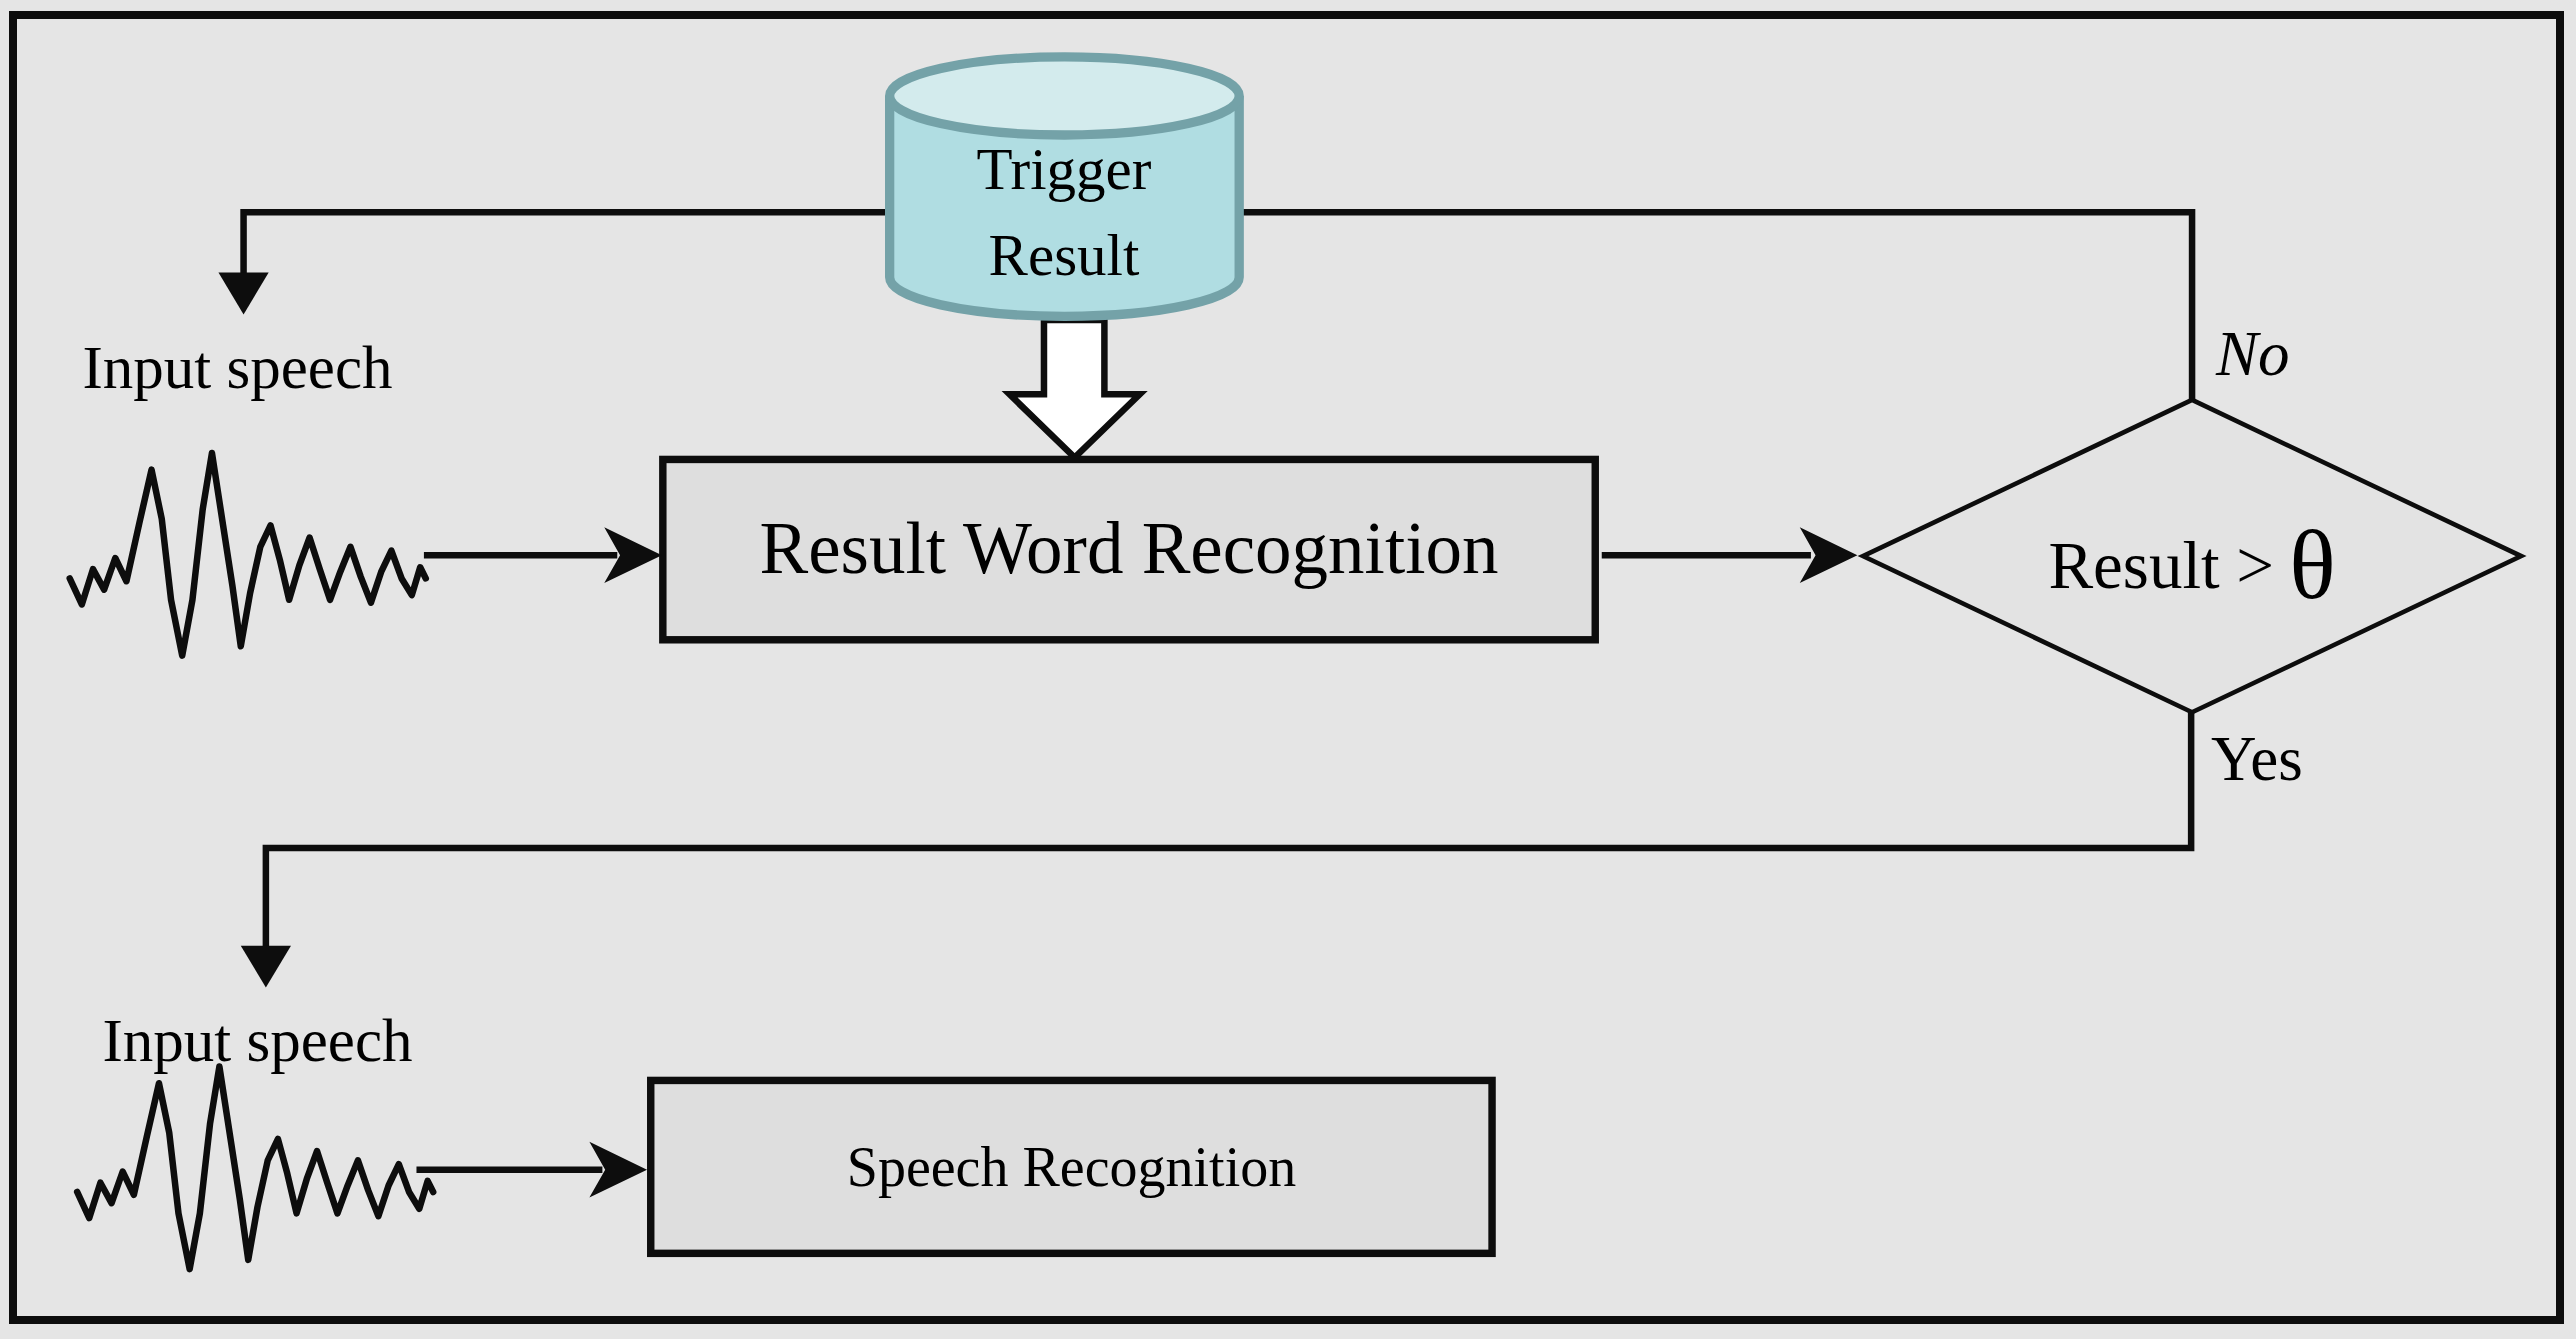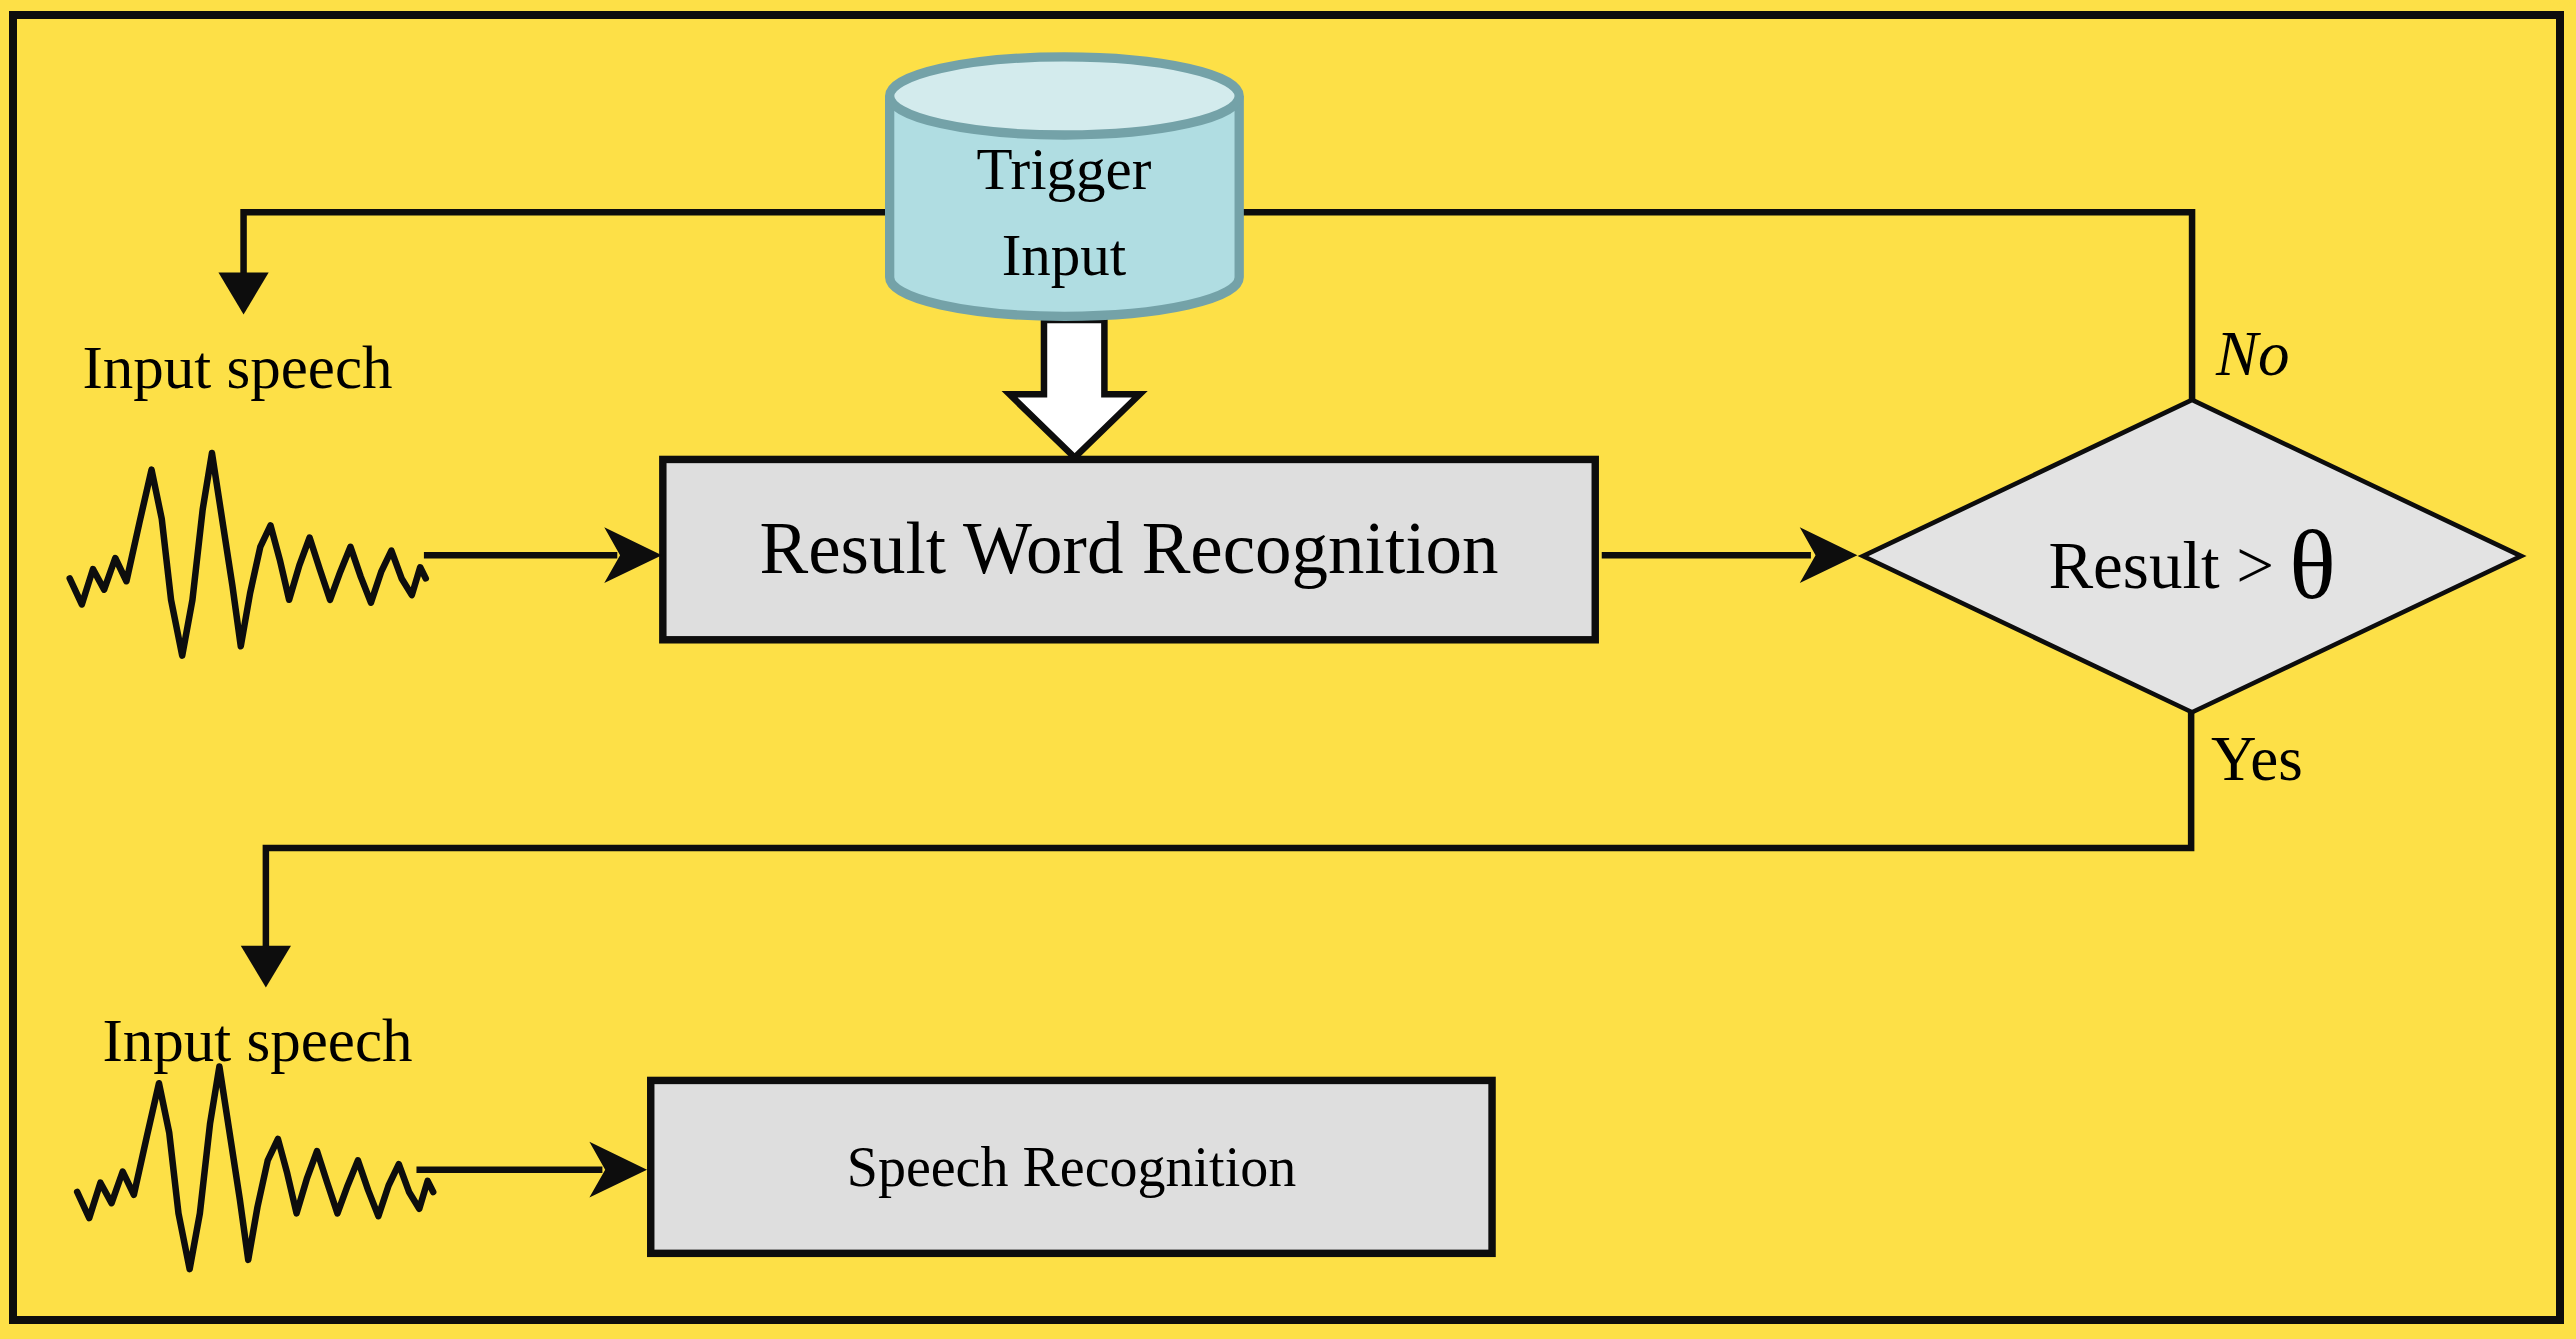--- a/index.html
+++ b/index.html
@@ -1,17 +1,17 @@
 <!DOCTYPE html>
 <html style="font-size:15px"><head>
 <meta charset="utf-8">
 <style>
   html,body { margin:0; padding:0; background:#ffffff; }
   #stage {
-    position:relative; width:2576px; height:1340px; background:#fde047;
+    position:relative; width:2576px; height:1340px; background:#e5e5e5;
     font-family:"Liberation Serif","DejaVu Serif",serif; color:#000;
     overflow:hidden;
   }
   #frame {
     position:absolute; left:9.3px; top:11px; width:2555px; height:1313px;
     border:8.4px solid #0d0d0d; box-sizing:border-box;
   }
   svg.layer { position:absolute; left:0; top:0; width:2576px; height:1340px; }
   .conn   { fill:none; stroke:#0d0d0d; stroke-width:7; }
   .solid  { fill:#0d0d0d; stroke:none; }
@@ -82,21 +82,21 @@
                 280,588 291,565 301,602 311,645 322,608 333,578
                 344,612 355,645 366,615 377,588 388,620 399,648
                 410,615 421,592 432,622 443,640 452,610 458,622"></polyline>
     </g>
 
     <polygon class="diamondstroke" points="2004,598 2358,430 2712,598 2358,766" fill="#e3e3e3"></polygon>
   </svg>
 
   <div class="lbl lbl-trigger-model">
     <div>Trigger</div>
-    <div>Input</div>
+    <div>Result</div>
   </div>
 
   <div class="lbl lbl-input-speech-top">Input speech</div>
 
   <div class="lbl lbl-twr">Result Word Recognition</div>
 
   <div class="lbl lbl-decision">
     <span>Result &gt;</span>
     <span class="theta">θ</span>
   </div>

